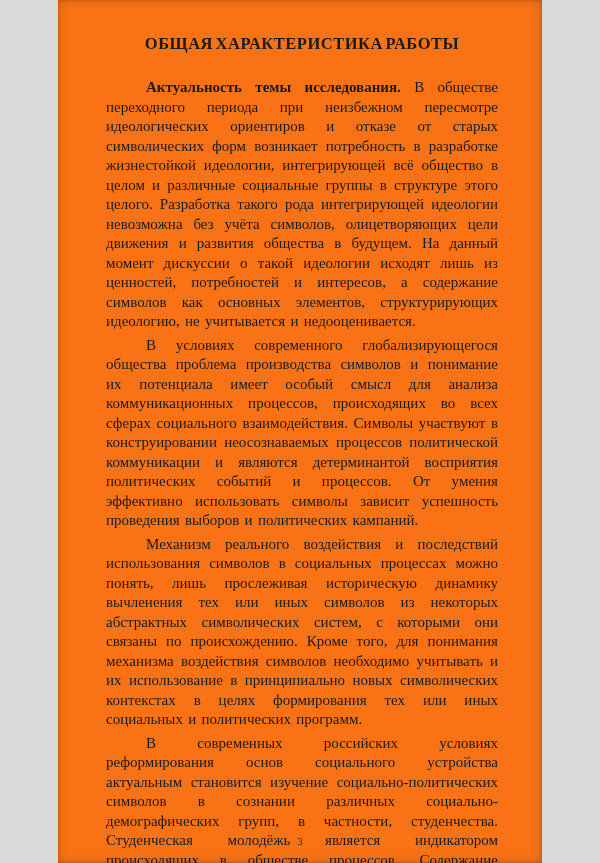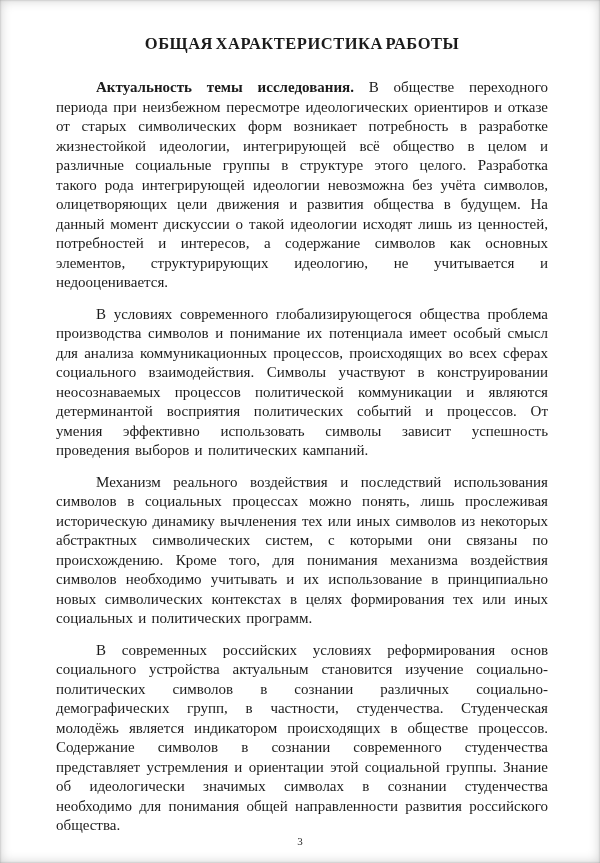--- a/index.html
+++ b/index.html
@@ -2,45 +2,45 @@
 <html><head>
 <meta charset="utf-8">
 <style>
   html, body {
     margin: 0;
     padding: 0;
     background: #d9d9d9;
   }
   .page {
     position: relative;
-    width: 600px;
+    width: 484px;
     height: 863px;
     margin: 0 auto;
-    background: #ffffff;
+    background: #f97316;
     box-sizing: border-box;
     padding: 34px 40px 0 44px;
     box-shadow: inset 0 0 12px rgba(0,0,0,0.20), inset 0 0 2px rgba(0,0,0,0.30);
     font-family: "Liberation Serif", "DejaVu Serif", serif;
     color: #1b1b1b;
     overflow: hidden;
   }
   .title {
     font-size: 16.5px;
     font-weight: bold;
     text-align: center;
     margin: 0 0 24px 0;
     letter-spacing: 0.5px;
     word-spacing: -2px;
   }
   .para {
     font-size: 15px;
     line-height: 1.3;
     text-align: justify;
     text-indent: 40px;
-    margin: 12px;
+    margin: 4px;
     word-spacing: 1.5px;
   }
   .para b {
     font-weight: bold;
   }
   .page-number {
     position: absolute;
     bottom: 16px;
     left: 0;
     right: 0;

